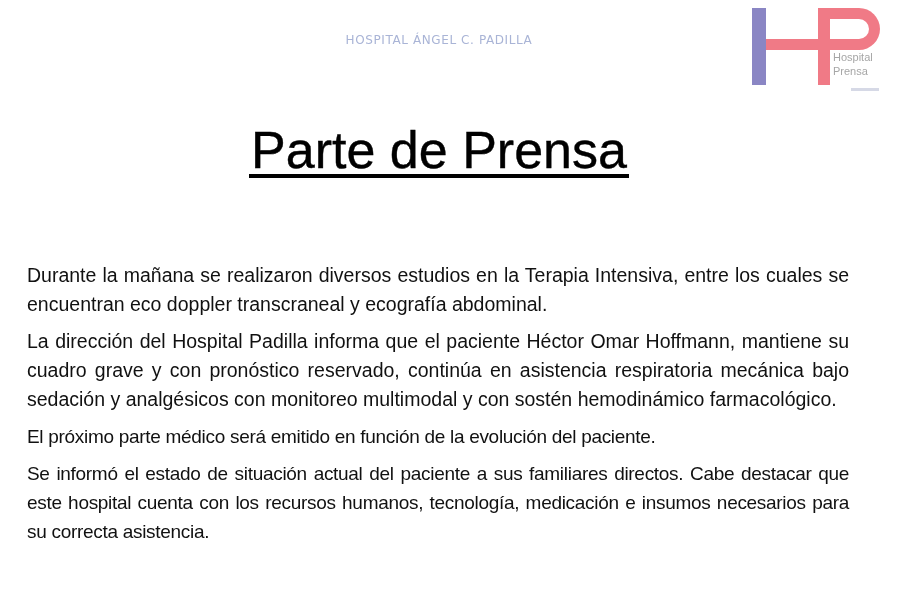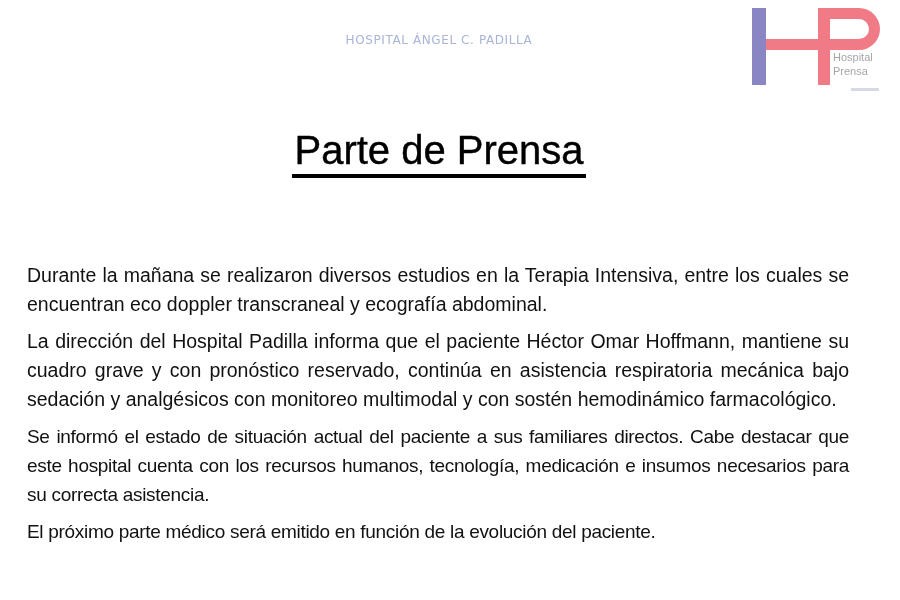--- a/index.html
+++ b/index.html
@@ -92,21 +92,21 @@
       position: absolute;
       top: 128px;
       left: 0;
       width: 878px;
       text-align: center;
       margin: 0;
     }
     .title span {
       display: inline-block;
       font-family: "Liberation Sans", sans-serif;
-      font-size: 40px;
+      font-size: 52px;
       font-weight: normal;
       color: #000000;
       padding: 0 2px 2px 2px;
       border-bottom: 4px solid #000000;
       line-height: 44px;
       -webkit-text-stroke: 0.4px #000;
     }
     .body {
       position: absolute;
       top: 261px;
@@ -145,17 +145,17 @@
     <div class="logo-subtext"></div>
   </div>
 
   <h1 class="title">
     <span>Parte de Prensa</span>
   </h1>
 
   <div class="body">
     <p>Durante la mañana se realizaron diversos estudios en la Terapia Intensiva, entre los cuales se encuentran  eco doppler transcraneal y ecografía abdominal.</p>
     <p>La dirección del Hospital Padilla informa que el paciente Héctor Omar Hoffmann, mantiene su cuadro grave y con pronóstico reservado, continúa en asistencia respiratoria mecánica bajo sedación y analgésicos con monitoreo multimodal y con sostén hemodinámico farmacológico.</p>
+    <p class="narrow">El próximo parte médico será emitido en función de la evolución del paciente.</p>
     <p class="narrow">Se informó el estado de situación actual del paciente a sus familiares directos. Cabe destacar que este hospital cuenta con los recursos humanos, tecnología, medicación e insumos necesarios para su correcta asistencia.</p>
-    <p class="narrow">El próximo parte médico será emitido en función de la evolución del paciente.</p>
   </div>
 
 </div>
 
 </body></html>

